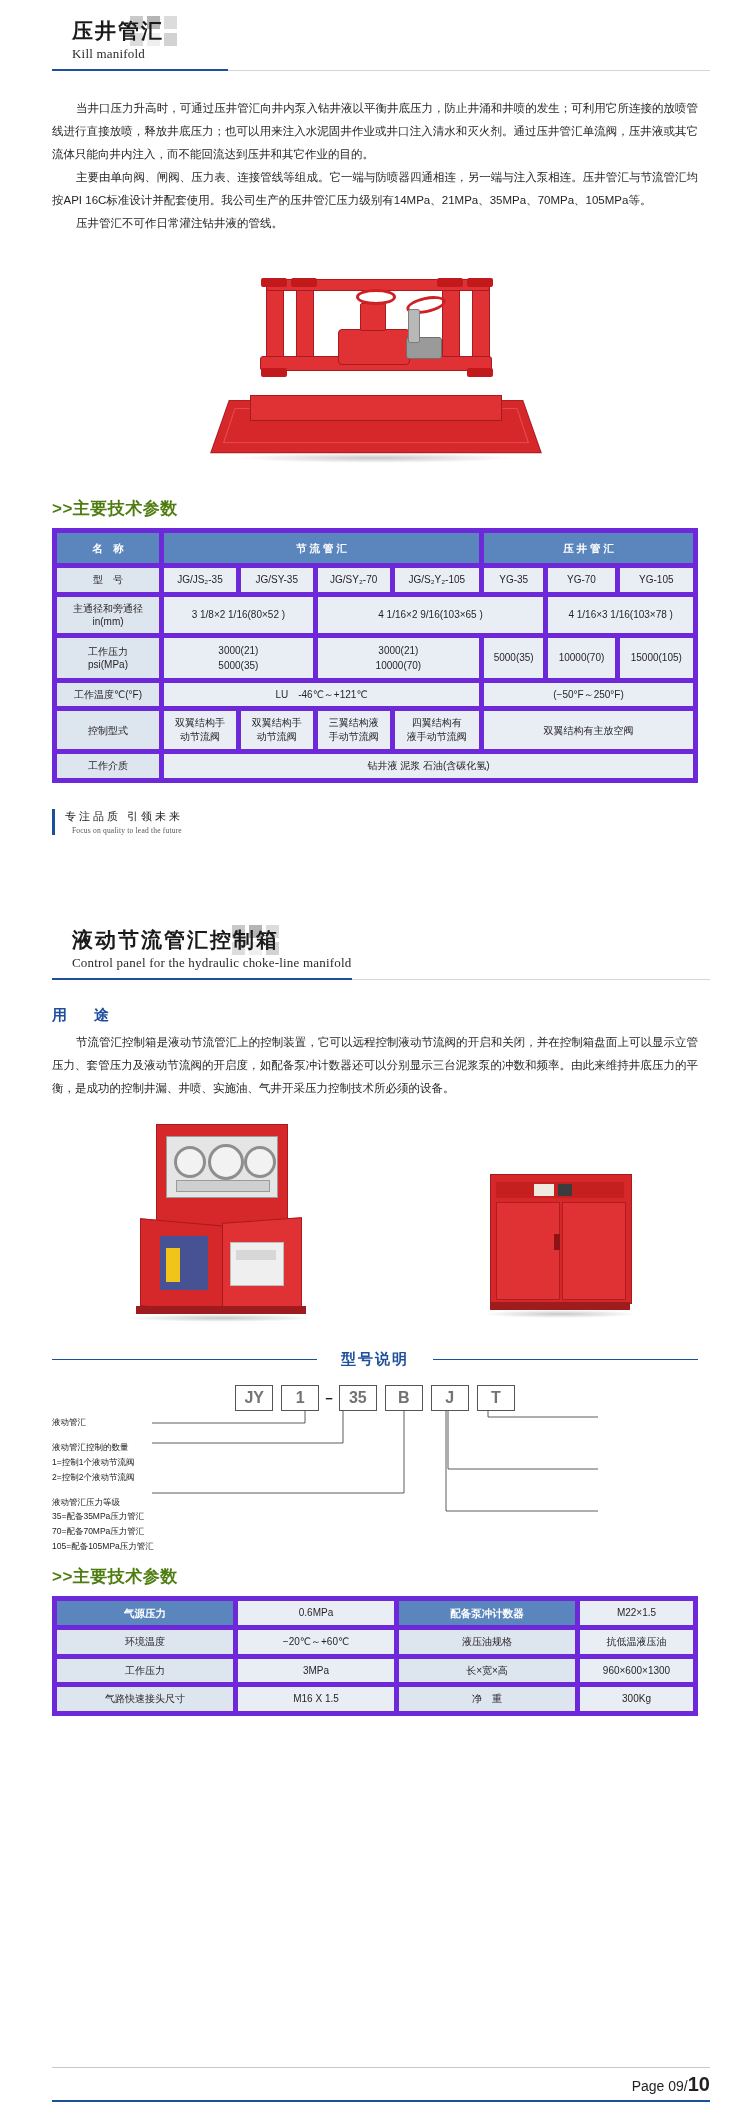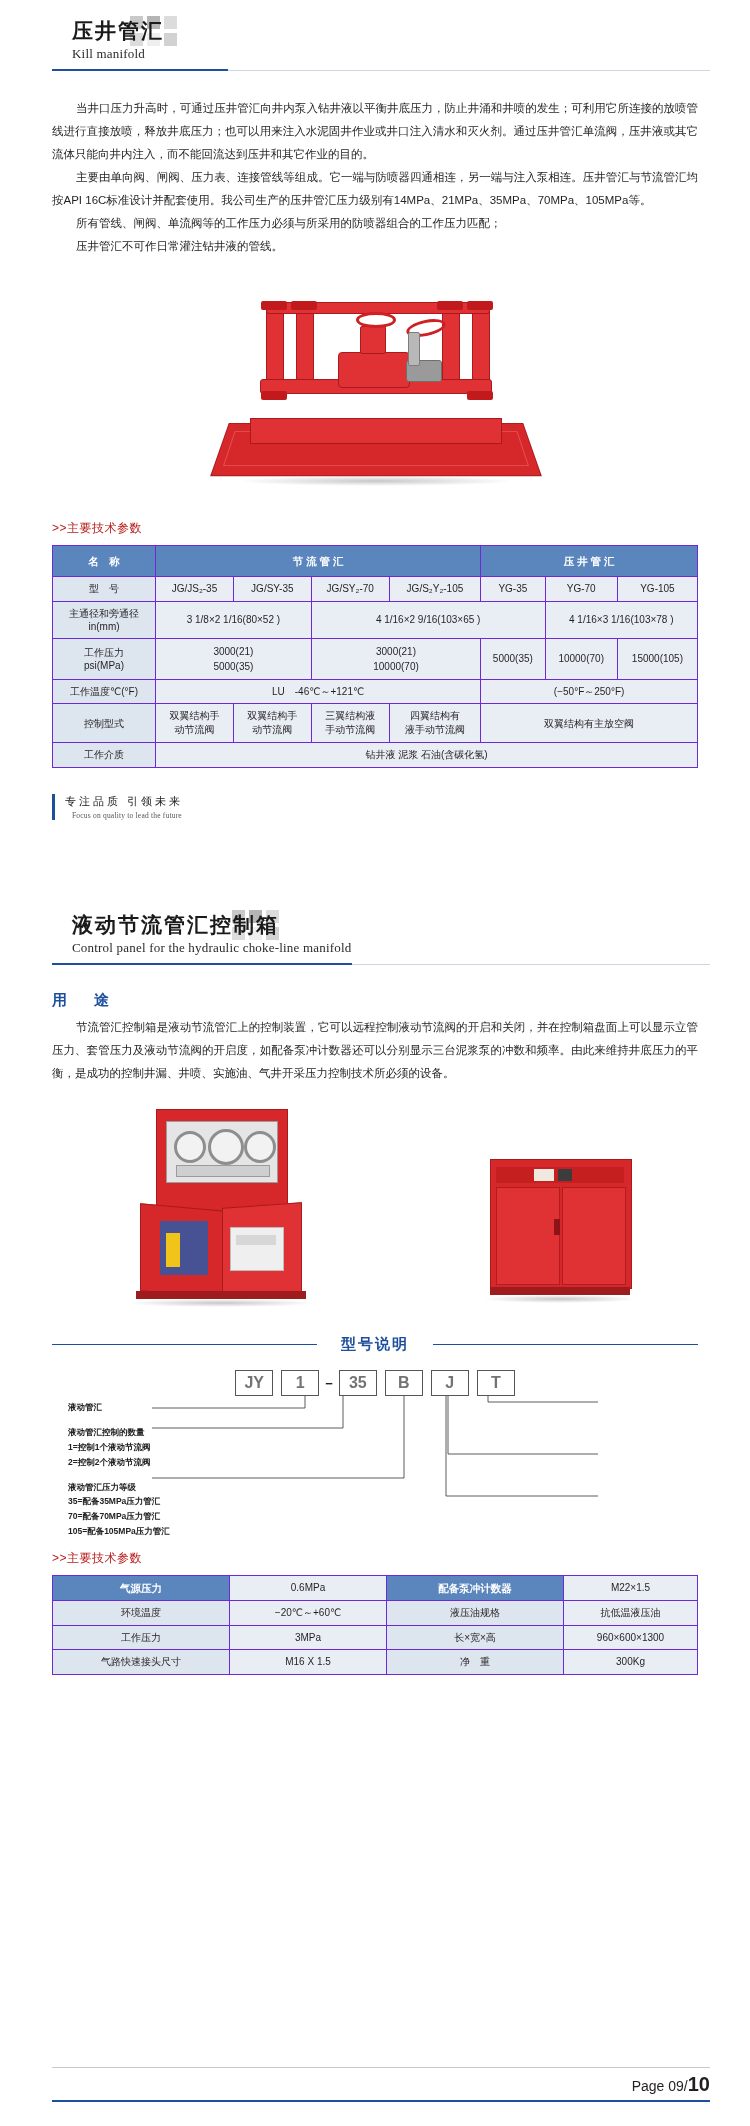--- a/index.html
+++ b/index.html
@@ -29,27 +29,27 @@
 
   
   .copy{
     font-size:11.5px;line-height:2.0;color:#231f20;text-align:justify;
     padding:0 52px;
   }
   .copy p{margin:0;text-indent:24px;}
 
   
   .param-head{
-    padding:0 52px;font-size:12px;font-weight:normal;color:#b91c1c;letter-spacing:.5px;
+    padding:0 52px;font-size:17px;font-weight:bold;color:#4d7c0f;letter-spacing:.5px;
   }
 
   
   table{border-collapse:collapse;width:646px;margin:8px 52px 0 52px;
     font-size:10px;color:#231f20;}
-  th,td{border:1px solid #6d28d9;text-align:center;vertical-align:middle;padding:5px 3px;line-height:1.35;}
+  th,td{border:5px solid #6d28d9;text-align:center;vertical-align:middle;padding:5px 3px;line-height:1.35;}
   .t1 th{background:#5b86bd;color:#ffffff;font-weight:bold;font-size:10.5px;height:20px;}
   .t1 td{background:#e9eef5;}
   .t1 td.lbl{background:#dde5ef;font-weight:normal;}
   .t2 th{background:#5b86bd;color:#ffffff;font-weight:bold;font-size:10.5px;}
   .t2 td{background:#e9eef5;}
   .t2 td.lbl{background:#dde5ef;}
 
   
   .quality{margin:26px 0 0 52px;padding-left:10px;border-left:3px solid #1e4f9c;}
   .quality .cn{font-size:11px;color:#1a1a1a;letter-spacing:3px;}
@@ -120,21 +120,20 @@
     </div>
     <div style="display:flex;align-items:center;margin:7px 40px 0 52px;">
       <div style="width:176px;height:2px;background:#1e4f9c;"></div>
       <div style="flex:1;height:1px;background:#cfd6e0;"></div>
     </div>
   </div>
 
   <div class="copy" style="margin-top:26px;">
     <p>当井口压力升高时，可通过压井管汇向井内泵入钻井液以平衡井底压力，防止井涌和井喷的发生；可利用它所连接的放喷管线进行直接放喷，释放井底压力；也可以用来注入水泥固井作业或井口注入清水和灭火剂。通过压井管汇单流阀，压井液或其它流体只能向井内注入，而不能回流达到压井和其它作业的目的。</p>
     <p>主要由单向阀、闸阀、压力表、连接管线等组成。它一端与防喷器四通相连，另一端与注入泵相连。压井管汇与节流管汇均按API 16C标准设计并配套使用。我公司生产的压井管汇压力级别有14MPa、21MPa、35MPa、70MPa、105MPa等。</p>
-    <p>所有管线、闸阀、单流阀等的工作压力必须与所采用的防喷器组合的工作压力匹配；</p>
     <p>压井管汇不可作日常灌注钻井液的管线。</p>
   </div>
 
   <div class="manifold">
     <div class="base"></div>
     <div class="skid"></div>
 
     <div class="riser" style="left:56px;bottom:92px;height:88px;"></div>
     <div class="riser" style="left:86px;bottom:92px;height:88px;"></div>
     <div class="riser" style="left:232px;bottom:92px;height:88px;"></div>
@@ -302,21 +301,21 @@
 
       <path d="M253 26 V38 H100" stroke="#333" fill="none" stroke-width="0.8"></path>
       <path d="M291 26 V58 H100" stroke="#333" fill="none" stroke-width="0.8"></path>
       <path d="M352 26 V108 H100" stroke="#333" fill="none" stroke-width="0.8"></path>
 
       <path d="M436 26 V32 H546" stroke="#333" fill="none" stroke-width="0.8"></path>
       <path d="M396 26 V84 H546" stroke="#333" fill="none" stroke-width="0.8"></path>
       <path d="M394 26 V126 H546" stroke="#333" fill="none" stroke-width="0.8"></path>
     </svg>
 
-    <div class="legend-left" style="left:16px;top:30px;width:180px;font-weight:bold;">
+    <div class="legend-left" style="left:0;top:30px;width:180px;">
       <div>液动管汇</div>
       <div style="margin-top:10px;">液动管汇控制的数量</div>
       <div>1=控制1个液动节流阀</div>
       <div>2=控制2个液动节流阀</div>
       <div style="margin-top:10px;">液动管汇压力等级</div>
       <div>35=配备35MPa压力管汇</div>
       <div>70=配备70MPa压力管汇</div>
       <div>105=配备105MPa压力管汇</div>
     </div>
 

